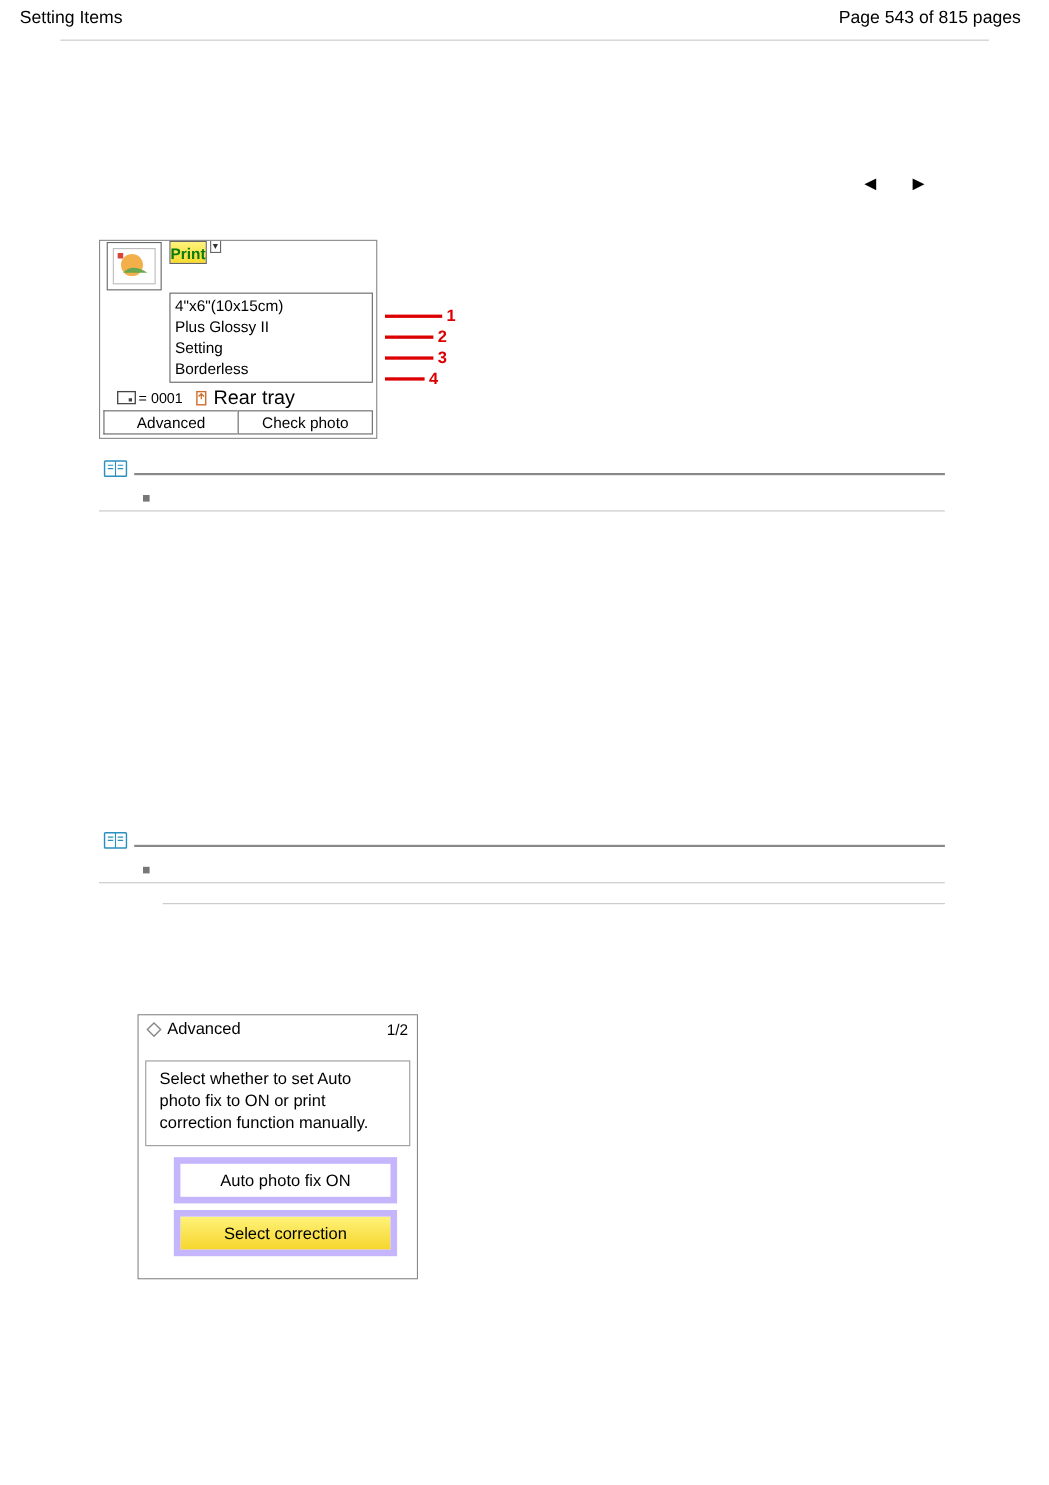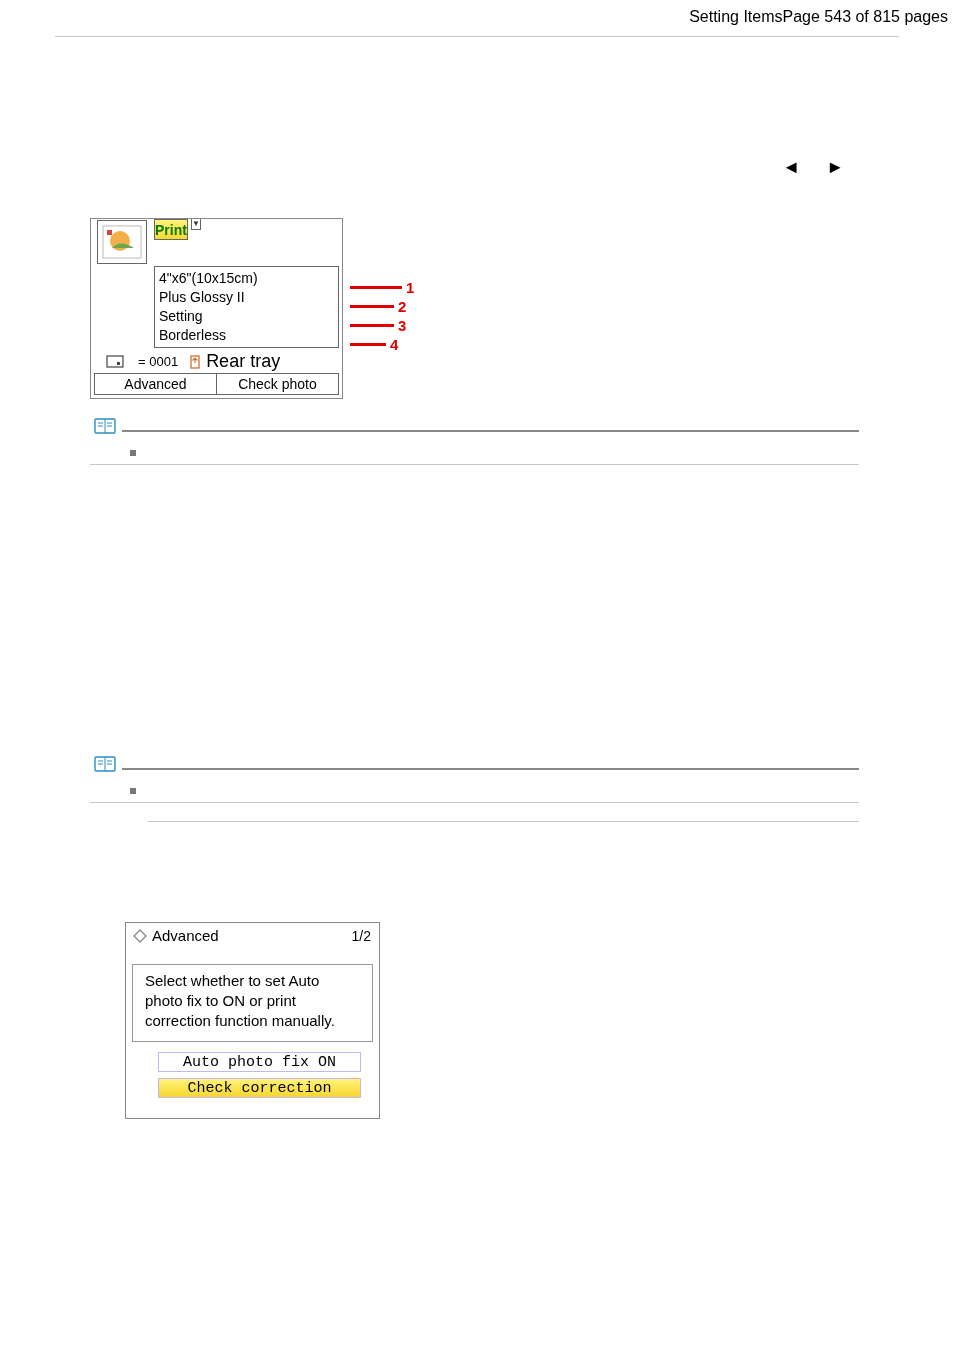--- a/index.html
+++ b/index.html
@@ -5,22 +5,22 @@
   * { box-sizing: border-box; margin: 0; padding: 0; }
   body {
     font-family: Arial, Helvetica, sans-serif;
     font-size: 14px;
     color: #000;
     background: #fff;
     width: 954px;
   }
   .top-bar {
     display: flex;
-    justify-content: flex-end;
-    padding: 8px 6px 10px 18px;
+    justify-content: space-between;
+    padding: 8px 26px 10px 18px;
     font-size: 16px;
   }
   .content-wrap {
     padding: 0 55px 40px 55px;
   }
   
   .guide-banner {
     background: linear-gradient(#8fd67a, #6bbd56, #5ab347);
     height: 33px;
     display: flex;
@@ -126,21 +126,21 @@
   }
   .tray-row {
     display:flex;
     align-items:center;
     margin: 3px 3px 1px 3px;
     gap: 10px;
   }
   .count-box {
     display:inline-flex;
     align-items:center;
-    gap:14px;
+    gap:2px;
     font-size:13px;
     padding-left:12px;
   }
   .tray-label { font-size:18px; display:inline-flex;align-items:center;gap:4px;}
   .adv-row {
     display:flex;
     margin: 0 3px 3px 3px;
   }
   .adv-row div {
     flex:1;
@@ -231,24 +231,24 @@
   .adv-page { font-size:14px; }
   .adv-desc-box {
     margin: 18px 6px 10px 6px;
     border:1px solid #999;
     padding: 6px 8px 10px 12px;
     font-size:15px;
     line-height:20px;
   }
   .opt-button {
     margin: 4px 18px 6px 32px;
-    height: 20px;
-    border:1px solid #c4b5fd;
+    height: 42px;
+    border:6px solid #c4b5fd;
     font-size:15px;
-    display:flex;align-items:center;justify-content:center;font-family:Liberation Mono, monospace;
+    display:flex;align-items:center;justify-content:center;
   }
   .opt-button.normal { background:#fff; }
   .opt-button.selected {
     background: linear-gradient(#fff37a,#f6d52d);
   }
 </style>
 </head>
 <body>
 
 <div class="top-bar">
@@ -392,19 +392,19 @@
         </div>
         <div class="adv-desc-box">
           <div>Select whether to set Auto</div>
           <div>photo fix to ON or print</div>
           <div>correction function manually.</div>
         </div>
         <div class="opt-button normal">
           <span>Auto photo fix ON</span>
         </div>
         <div class="opt-button selected">
-          <span>Check correction</span>
+          <span>Select correction</span>
         </div>
       </div>
     </div>
 
   </div>
 </div>
 
 </body></html>

